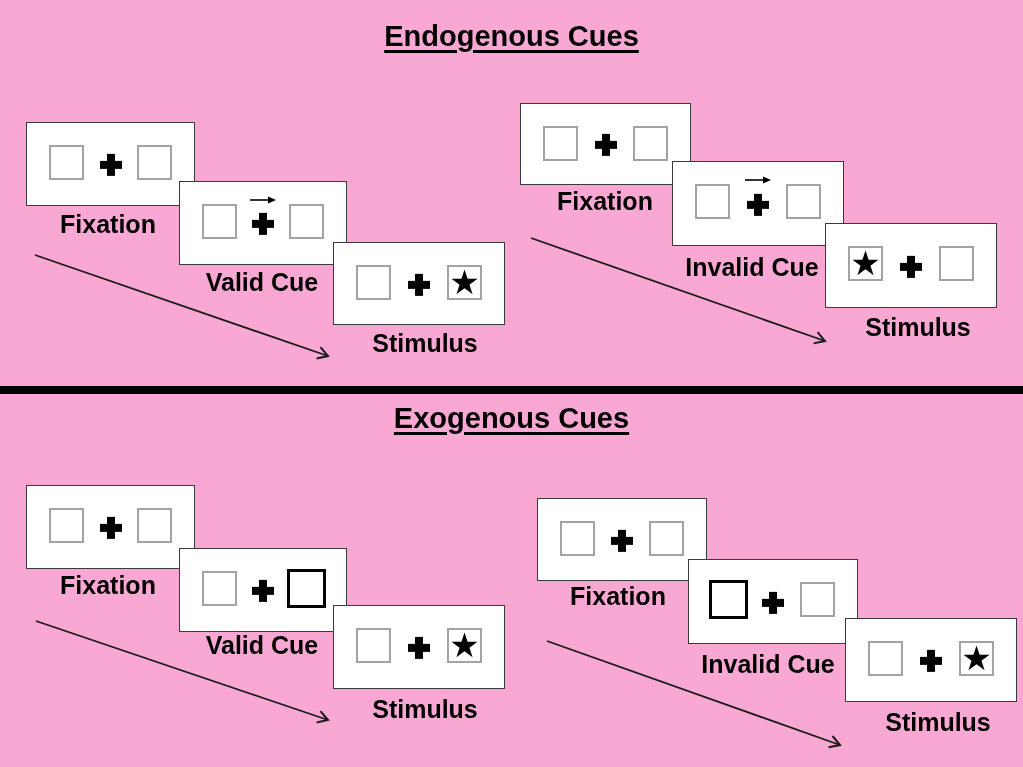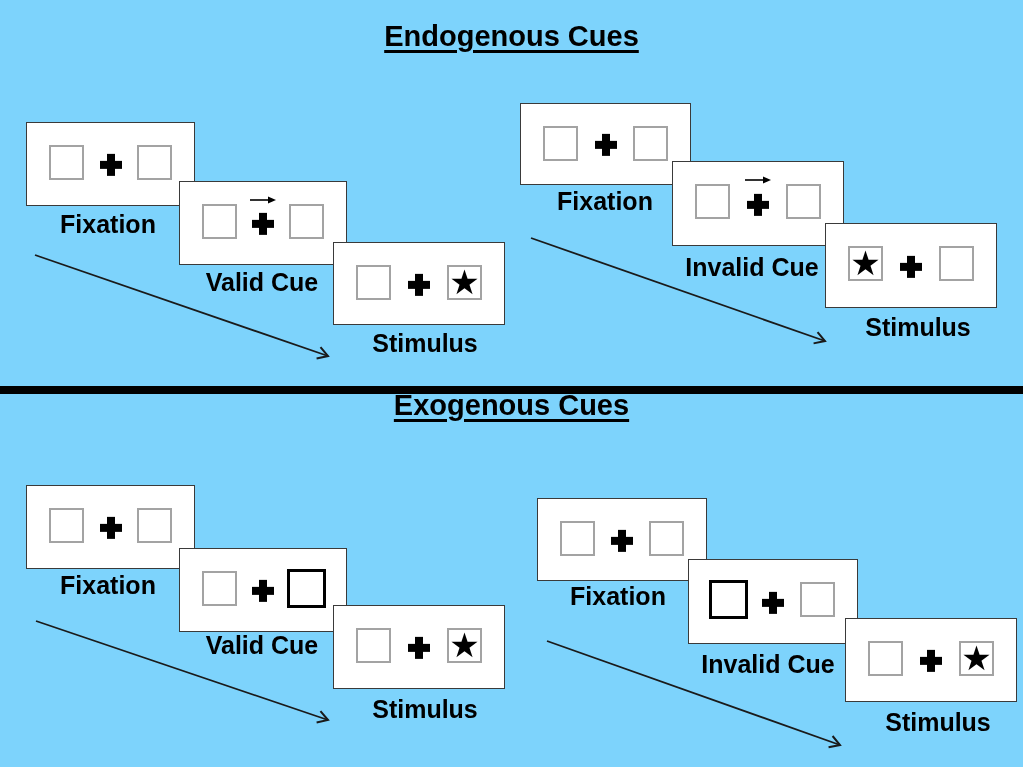--- a/index.html
+++ b/index.html
@@ -1,16 +1,16 @@
 <!DOCTYPE html>
 <html style="--card-border: #3a3a3a; --box-border: #a3a3a3;"><head>
 <meta charset="utf-8">
 <style>
   html,body{margin:0;padding:0;background:#fff;}
-  .stage{position:relative;width:1023px;height:767px;background:#7dd3fc;overflow:hidden;
+  .stage{position:relative;width:1023px;height:767px;background:#f9a8d4;overflow:hidden;
          font-family:"Liberation Sans",sans-serif;color:#000;}
 
   .title{position:absolute;left:0;right:0;text-align:center;font-size:29px;font-weight:bold;
          text-decoration:underline;text-decoration-thickness:3px;text-underline-offset:4px;}
 
   .divider{position:absolute;left:0;top:386px;width:1023px;height:8px;background:#000;}
 
   .card{position:absolute;background:#fff;border:1.5px solid var(--card-border,#3a3a3a);box-sizing:border-box;}
   .z1{z-index:1}.z2{z-index:2}.z3{z-index:3}
 
@@ -33,21 +33,21 @@
        line-height:1;white-space:nowrap;z-index:5;}
 
   .overlay{position:absolute;left:0;top:0;z-index:4;pointer-events:none;}
 </style>
 </head>
 <body>
 
 <div class="stage">
 
   <div class="title" style="top:20px">Endogenous Cues</div>
-  <div class="title" style="top:389px">Exogenous Cues</div>
+  <div class="title" style="top:402px">Exogenous Cues</div>
 
   <div class="divider"></div>
 
   <div class="card z1" style="left:26px;top:122px;width:169px;height:84px">
     <span class="sq l"></span>
     <span class="plus"></span>
     <span class="sq r"></span>
   </div>
   <div class="card z2" style="left:179px;top:181px;width:168px;height:84px">
     <svg class="cue-arrow" width="28" height="10">

